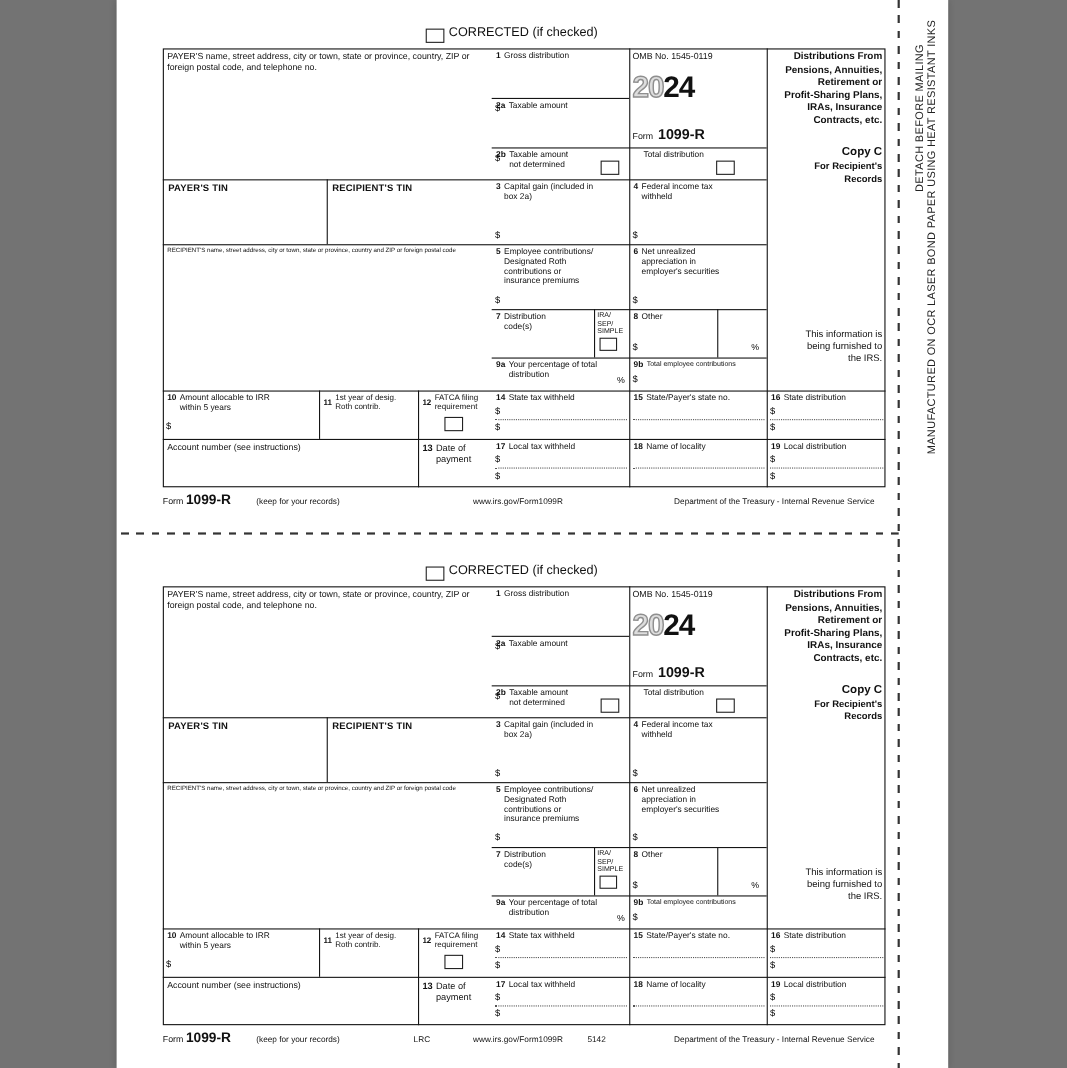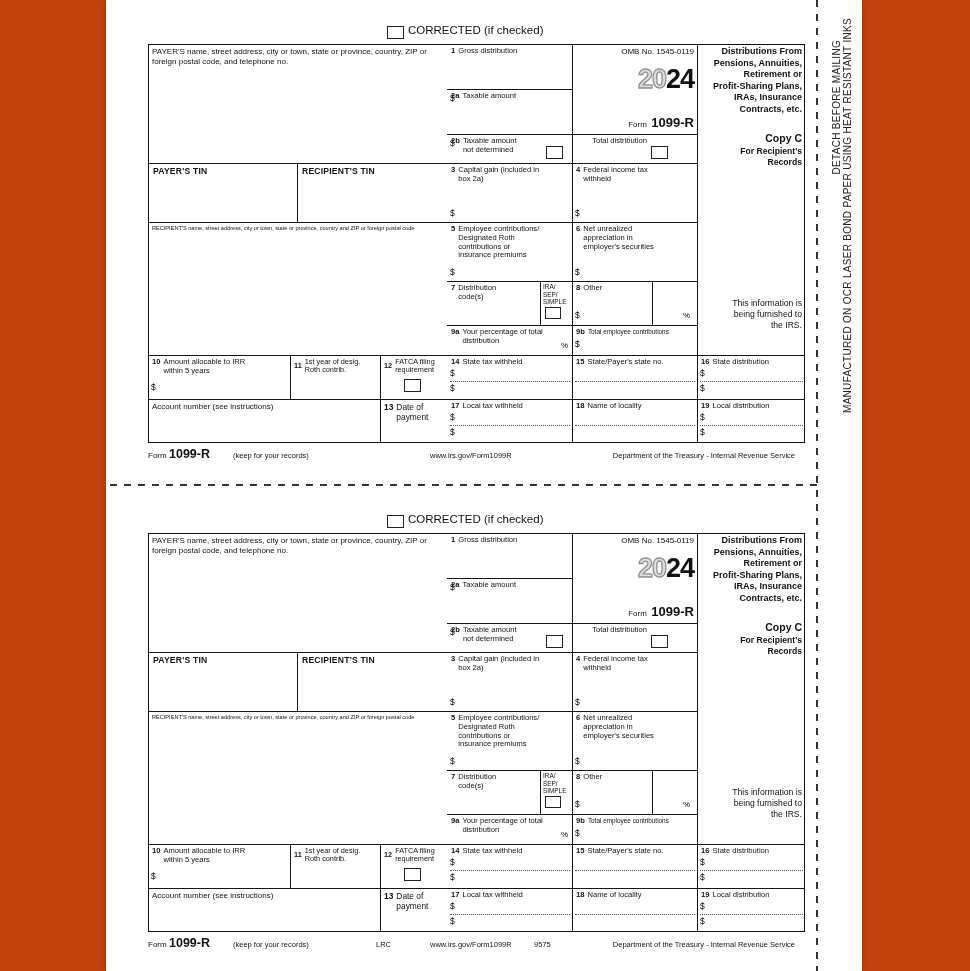--- a/index.html
+++ b/index.html
@@ -1,33 +1,33 @@
 <!DOCTYPE html>
 <html><head>
 <meta charset="utf-8">
 <style>
   html,body{margin:0;padding:0;background:#f3f3f3;font-family:"Liberation Sans",sans-serif;}
-  #root{position:relative;width:970px;height:971px;overflow:hidden;background:#c2410c;}
+  #root{position:relative;width:970px;height:971px;overflow:hidden;background:#737373;}
   .sheet{position:absolute;left:106px;top:0;width:756px;height:971px;background:#fff;box-shadow:0 0 7px rgba(0,0,0,.20);}
   .c{position:absolute;color:#111;}
   .copy{position:absolute;left:0;width:970px;height:486px;}
   .lbl{position:absolute;display:flex;gap:3px;font-size:7.6px;line-height:8.8px;color:#111;}
   .lbl .num{font-weight:bold;}
   .lbl .txt{white-space:pre-line;}
   .sm{font-size:7.3px;line-height:8.4px;align-items:center;}
   .tin{font-size:8.6px;font-weight:bold;letter-spacing:.2px;}
   .dollar{position:absolute;font-size:8.5px;line-height:8.5px;}
   .pct{position:absolute;font-size:8px;line-height:8px;}
   .cb{position:absolute;width:15px;height:11px;border:1.5px solid #222;background:#fff;}
   .vl{position:absolute;width:1.4px;background:#151515;}
   .hl{position:absolute;height:1.4px;background:#151515;}
   .dot{position:absolute;border-top:1.2px dotted #555;}
   .outer{position:absolute;border:1.9px solid #111;box-sizing:border-box;}
   .ra{text-align:right;white-space:pre-line;}
-  .ctr{text-align:right;}
+  .ctr{text-align:left;}
   .year{font-size:27px;font-weight:bold;letter-spacing:-1px;line-height:27px;}
   .year .y1{color:#ddd;-webkit-text-stroke:1.3px #8f8f8f;font-weight:bold;}
   .year .y2{color:#111;}
   .fnum{font-weight:bold;font-size:13px;}
   .fword{font-size:8px;}
   .vdash{position:absolute;left:816px;top:0;width:2px;height:971px;
     background:repeating-linear-gradient(180deg,#333 0 7px,transparent 7px 14px);}
   .hdash{position:absolute;left:110px;top:484px;width:707px;height:2px;
     background:repeating-linear-gradient(90deg,#333 0 7px,transparent 7px 14px);}
   .side{position:absolute;left:831px;top:413px;width:373px;transform-origin:0 0;
@@ -411,21 +411,21 @@
       </div>
   <span class="dollar" style="left:700px;top:393px">$</span>
   <div class="dot" style="left:700px;top:405px;width:103px"></div>
   <span class="dollar" style="left:700px;top:408px">$</span>
 
   <span class="c fword" style="left:148px;top:431px">Form</span>
   <span class="c" style="left:169px;top:427px;font-size:12.5px;font-weight:bold">1099-R</span>
   <span class="c foot" style="left:233px;top:431px">(keep for your records)</span>
   <span class="c foot" style="left:376px;top:431px">LRC</span>
   <span class="c foot" style="left:430px;top:431px">www.irs.gov/Form1099R</span>
-  <span class="c foot" style="left:534px;top:431px">9575</span>
+  <span class="c foot" style="left:534px;top:431px">5142</span>
   <span class="c foot ra" style="left:559px;top:431px;width:236px">Department of the Treasury - Internal Revenue Service</span>
 </div>
 
   <div class="hdash"></div>
   <div class="vdash"></div>
 
   <div class="side">
     <div>DETACH BEFORE MAILING</div>
     <div>MANUFACTURED ON OCR LASER BOND PAPER USING HEAT RESISTANT INKS</div>
   </div>

